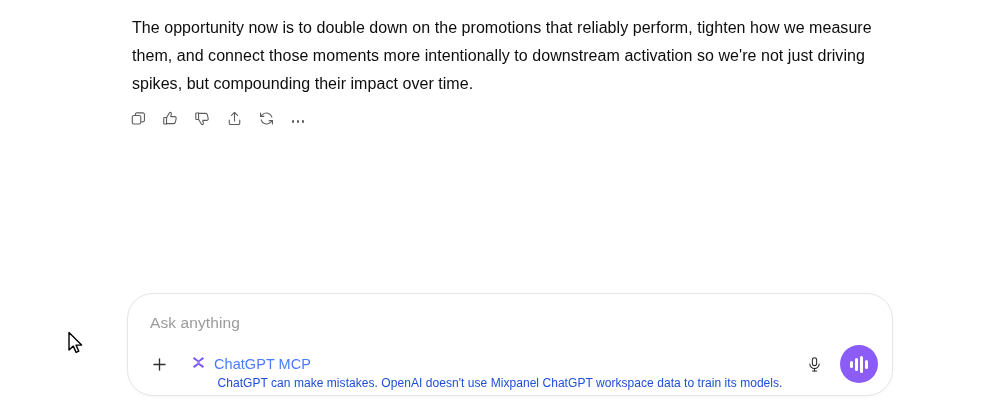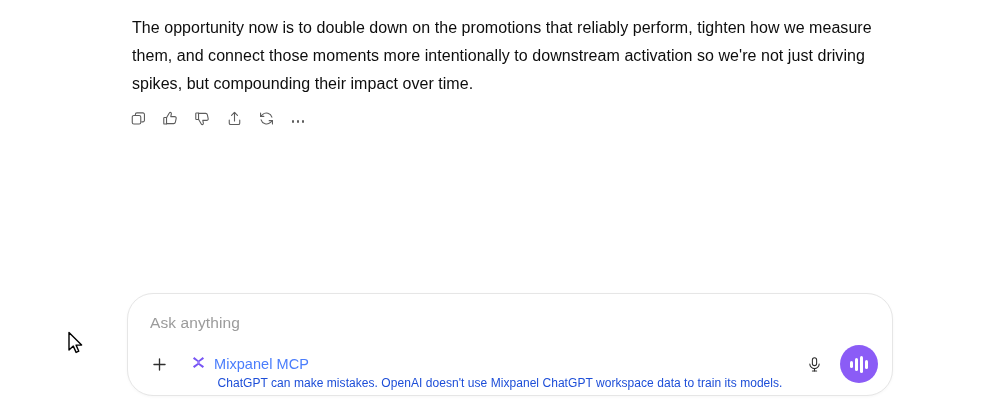--- a/index.html
+++ b/index.html
@@ -284,21 +284,21 @@
     </div>
 
     <div id="mcp-chip">
       <span class="mixpanel-logo">
         <svg width="17" height="17" viewBox="0 0 24 24">
           <path d="M12 12 L4.2 6.6 L6.0 4.4 L12 9.0 L18.0 4.4 L19.8 6.6 Z" fill="#7856f5"></path>
           <path d="M12 12 L19.8 17.4 L18.0 19.6 L12 15.0 L6.0 19.6 L4.2 17.4 Z" fill="#7856f5"></path>
           <rect x="10.2" y="10.2" width="3.6" height="3.6" fill="#9b7df7"></rect>
         </svg>
       </span>
-      <span id="mcp-chip-label">Mixpanel MCP</span>
+      <span id="mcp-chip-label">ChatGPT MCP</span>
     </div>
 
     <div id="composer-right">
 
       <div id="mic-button" title="Dictate">
         <span>
           <svg width="17" height="17" viewBox="0 0 24 24">
             <rect x="9" y="2.6" width="6" height="11" rx="3"></rect>
             <path d="M5.4 11.2a6.6 6.6 0 0 0 13.2 0"></path>
             <path d="M12 17.8v3.4"></path>

